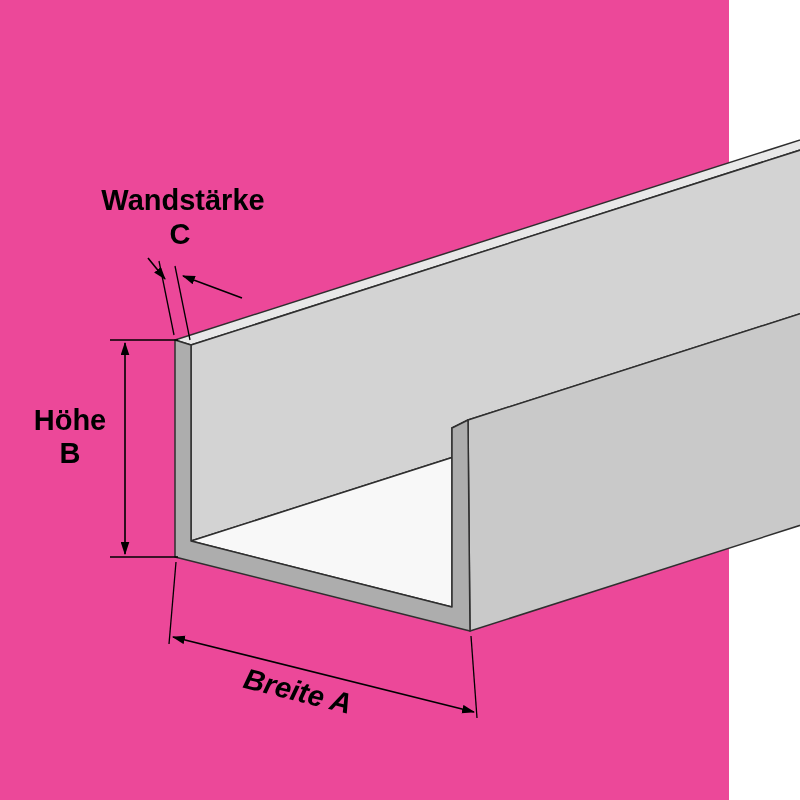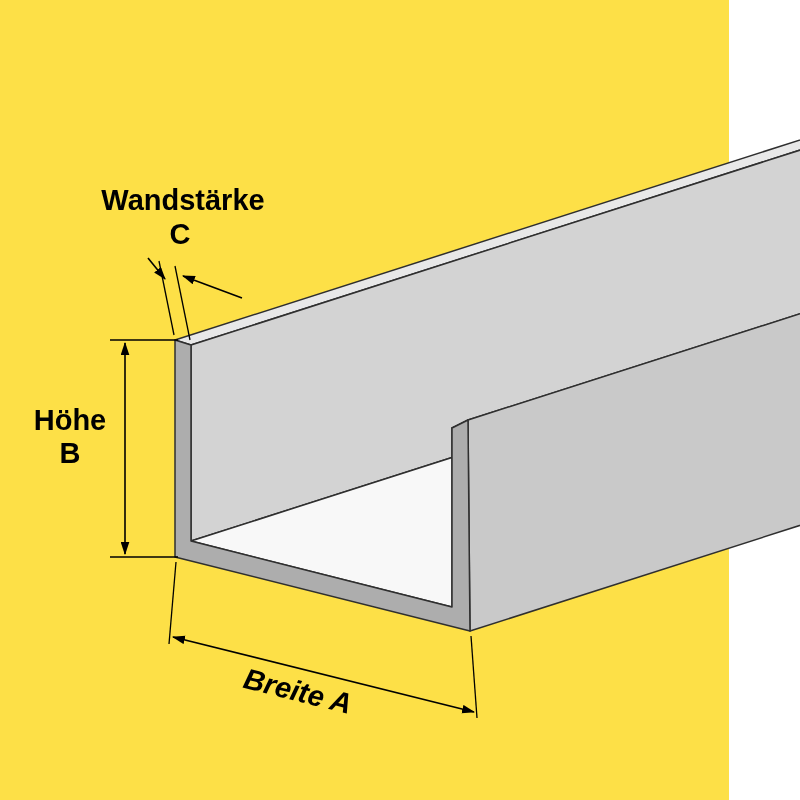--- a/index.html
+++ b/index.html
@@ -8,21 +8,21 @@
     width: 800px;
     height: 800px;
     background: #ffffff;
     font-family: "Liberation Sans", sans-serif;
     overflow: hidden;
   }
   .stage {
     position: relative;
     width: 729px;
     height: 800px;
-    background: #fde047;
+    background: #ec4899;
     text-decoration: underline;
   }
   svg { display: block; }
   .dim-label {
     font-family: "Liberation Sans", sans-serif;
     font-weight: bold;
     font-size: 29px;
     fill: #000000;
   }
   .dim-label-italic {

